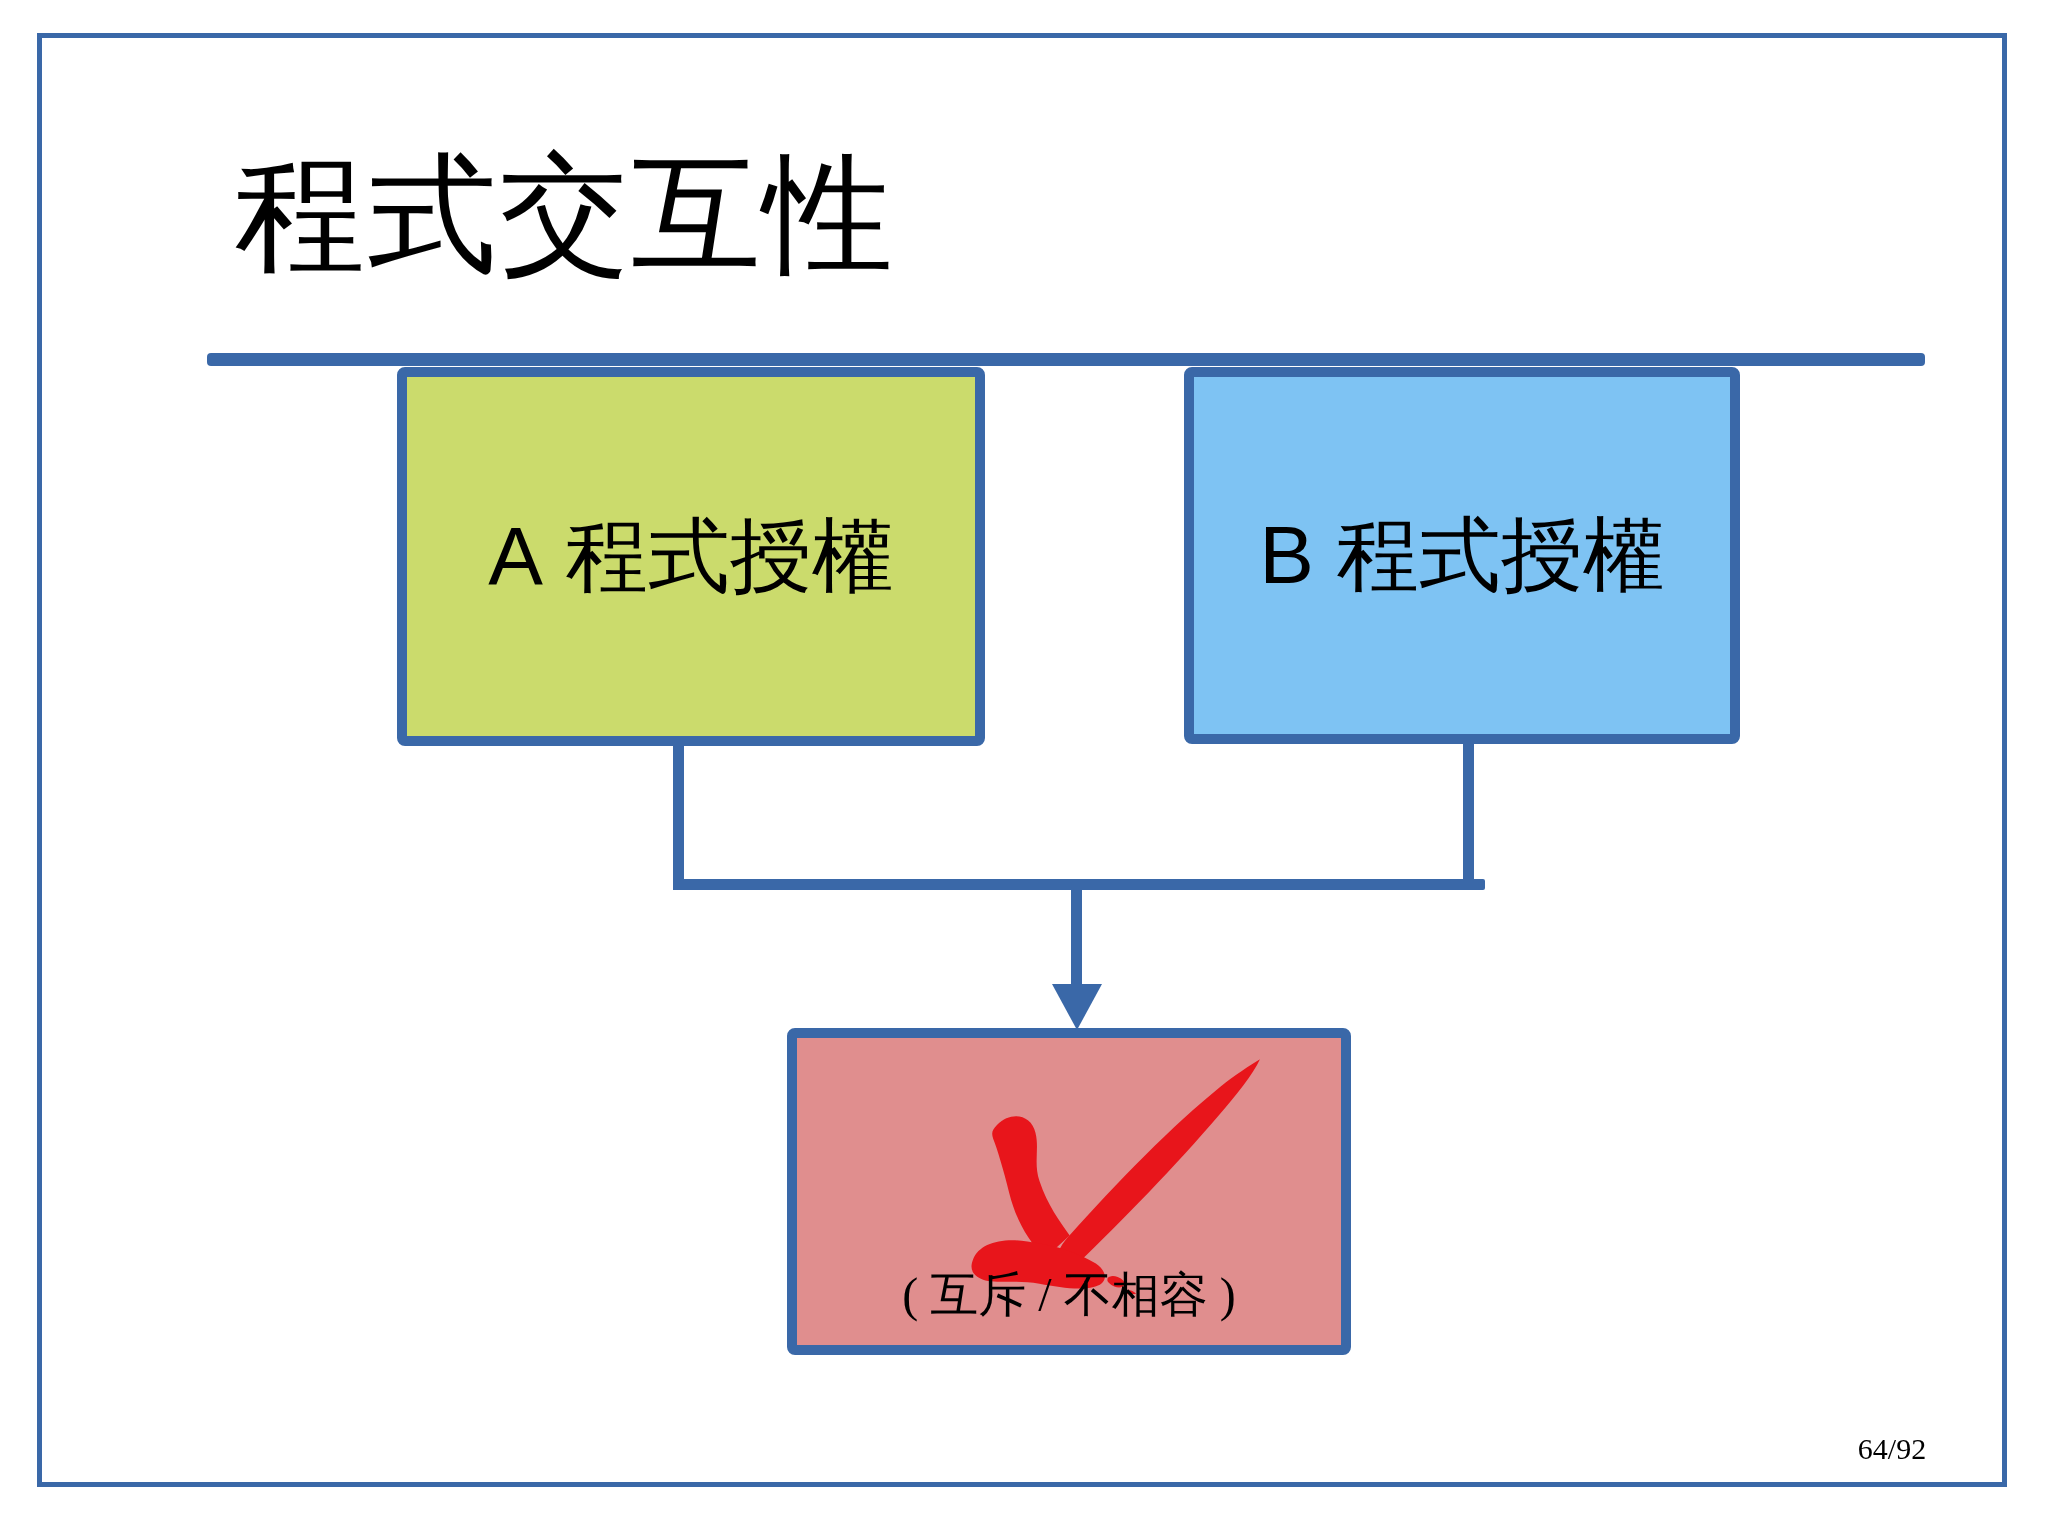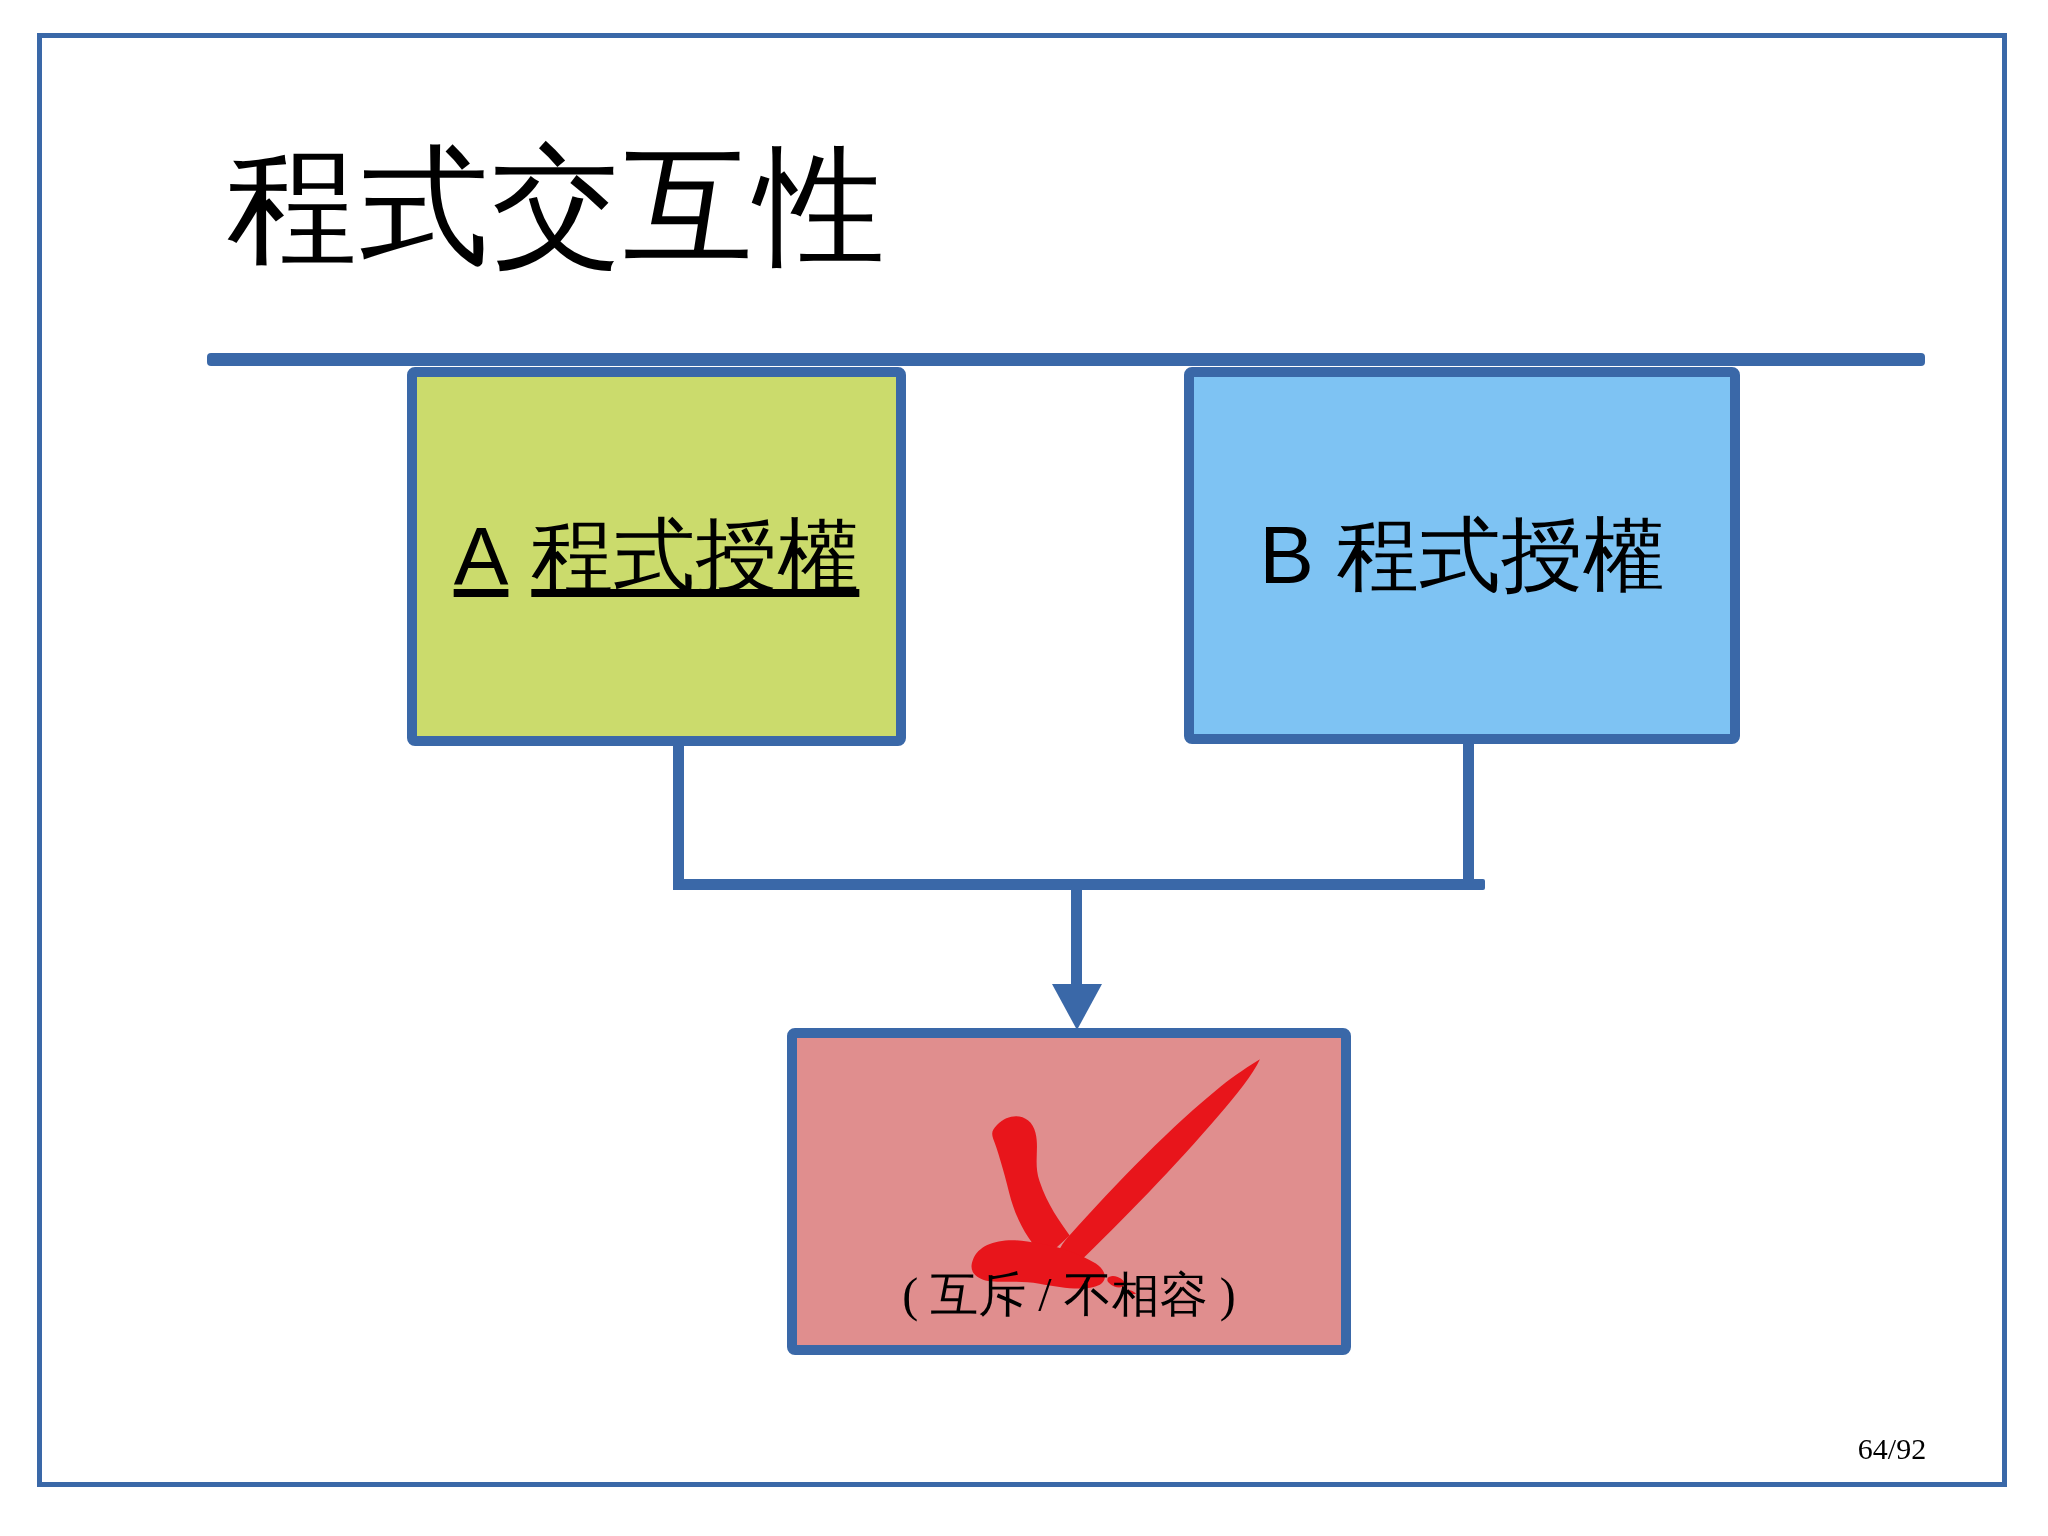--- a/index.html
+++ b/index.html
@@ -12,33 +12,33 @@
   html,body{margin:0;padding:0;}
   body{
     width:2048px;height:1536px;background:#ffffff;position:relative;overflow:hidden;
     font-family:"Liberation Serif","DejaVu Serif",serif;color:#000;
   }
   .slide-frame{
     position:absolute;left:37px;top:33px;width:1970px;height:1454px;
     border:5px solid var(--accent-blue);background:#ffffff;box-sizing:border-box;
   }
   .slide-title{
-    position:absolute;left:185px;top:88px;margin:0;
+    position:absolute;left:185px;top:88px;margin:8px;
     font-size:130px;font-weight:400;line-height:1.25;letter-spacing:2px;white-space:nowrap;
   }
   .title-divider{
     position:absolute;left:165px;top:315px;width:1718px;height:13px;
     background:var(--accent-blue);border-radius:4px;
   }
   .prog-box{
     position:absolute;box-sizing:border-box;
     border:10px solid var(--accent-blue);border-radius:8px;
     display:flex;align-items:center;justify-content:center;
   }
-  .box-a{left:365px;top:329px;width:499px;height:379px;background:var(--box-a-fill);text-decoration:underline;}
+  .box-a{left:355px;top:329px;width:588px;height:379px;background:var(--box-a-fill);}
   .box-b{left:1142px;top:329px;width:556px;height:377px;background:var(--box-b-fill);}
   .prog-box .box-label{font-size:82px;line-height:1;white-space:nowrap;}
   .latin-letter{font-family:"Liberation Sans","DejaVu Sans",sans-serif;margin-right:0.28em;}
   .conn{position:absolute;background:var(--accent-blue);}
   .conn-left{left:631px;top:706px;width:11px;height:146px;}
   .conn-right{left:1421px;top:703px;width:11px;height:149px;}
   .conn-bar{left:631px;top:841px;width:812px;height:11px;border-radius:2px;}
   .conn-label{
     position:absolute;left:641px;top:784px;width:792px;
     font-size:45px;line-height:52px;text-align:center;white-space:nowrap;

